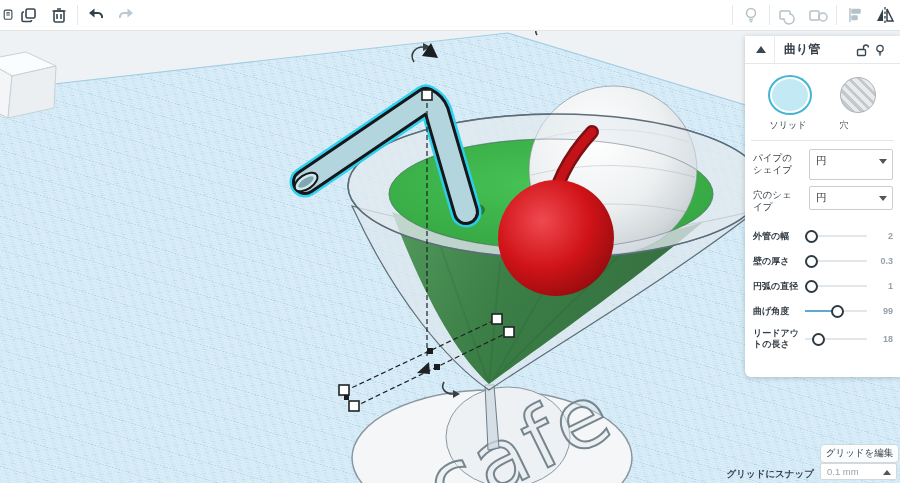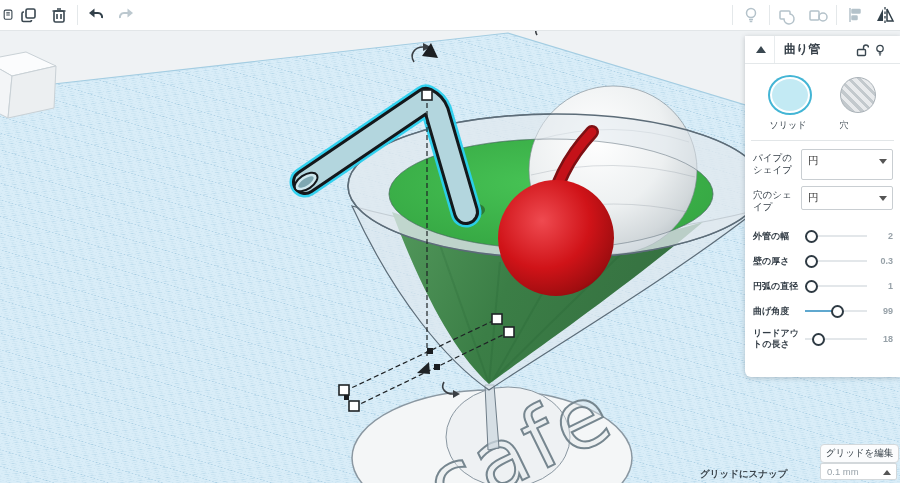--- a/index.html
+++ b/index.html
@@ -38,21 +38,21 @@
   
   .swatch-row{display:flex;justify-content:center;gap:30px;padding-top:13px;height:68px;box-sizing:border-box;}
   .swatch{display:flex;flex-direction:column;align-items:flex-start;cursor:pointer;}
   .sw-circle{width:36px;height:36px;border-radius:50%;}
   .sw-solid{background:#c3eaf4;border:2px solid #fff;box-shadow:0 0 0 2px #43b5d5;}
   .sw-hole{width:34px;height:34px;border:1px solid #aab2b8;
     background:repeating-linear-gradient(45deg,#c3c9cd 0 3px,#e8eaec 3px 7px);}
   .sw-label{font-size:9px;margin-top:6px;color:#3c4750;}
   .divider{border:none;border-top:1px solid #e2e6e8;margin:8px 6px 6px 6px;}
   
-  .dd-row{display:flex;align-items:flex-start;padding:2px 7px 4px 8px;}
+  .dd-row{display:flex;align-items:flex-start;padding:2px 7px 4px 8px;gap:8px;}
   .dd-label{width:48px;font-size:9.5px;line-height:1.3;padding-top:3px;}
   .dd{position:relative;flex:1;border:1px solid #c9ced2;border-radius:2px;background:#fff;
       font-size:10.5px;color:#333;padding:4px 14px 4px 6px;cursor:pointer;}
   .dd-tall{height:21px;}
   .dd::after{content:"";position:absolute;right:5px;top:9px;width:0;height:0;
       border-left:4px solid transparent;border-right:4px solid transparent;border-top:5px solid #555;}
   
   .sl-row{display:flex;align-items:center;padding:0 7px 0 8px;height:25px;font-weight:bold;}
   .sl-row.tall{height:31px;}
   .sl-label{width:52px;font-size:9px;line-height:1.25;}
@@ -61,21 +61,21 @@
   .sl-fill{position:absolute;left:0;top:5px;height:2px;background:#5fa8cf;}
   .sl-handle{position:absolute;top:0;width:9px;height:9px;border-radius:50%;
       background:#fff;border:2px solid #2e3a43;cursor:pointer;}
   .sl-value{margin-left:auto;font-size:9px;color:#97a1a8;text-align:right;min-width:16px;}
   
   .grid-edit-btn{
     position:absolute;left:820px;top:444px;width:77px;height:17px;z-index:30;
     background:#fbfcfd;border:1px solid #d3d8db;border-radius:4px;
     font-size:9.5px;color:#3a444c;display:flex;align-items:center;justify-content:center;cursor:pointer;
   }
-  .snap-label{position:absolute;left:700px;top:468px;width:114px;z-index:30;
+  .snap-label{position:absolute;left:700px;top:468px;width:114px;text-align:right;z-index:30;
     font-size:9.5px;color:#3a444c;font-weight:bold;}
   .snap-dd{position:absolute;left:820px;top:463px;width:77px;height:17px;z-index:30;
     background:#fff;border:1px solid #d3d8db;border-radius:2px;box-sizing:border-box;
     font-size:9.5px;color:#9aa4ab;display:flex;align-items:center;padding-left:6px;cursor:pointer;}
   .snap-dd .up-caret{position:absolute;right:5px;top:6px;width:0;height:0;
     border-left:4px solid transparent;border-right:4px solid transparent;border-bottom:5px solid #555;}
 </style>
 </head>
 <body>
 

